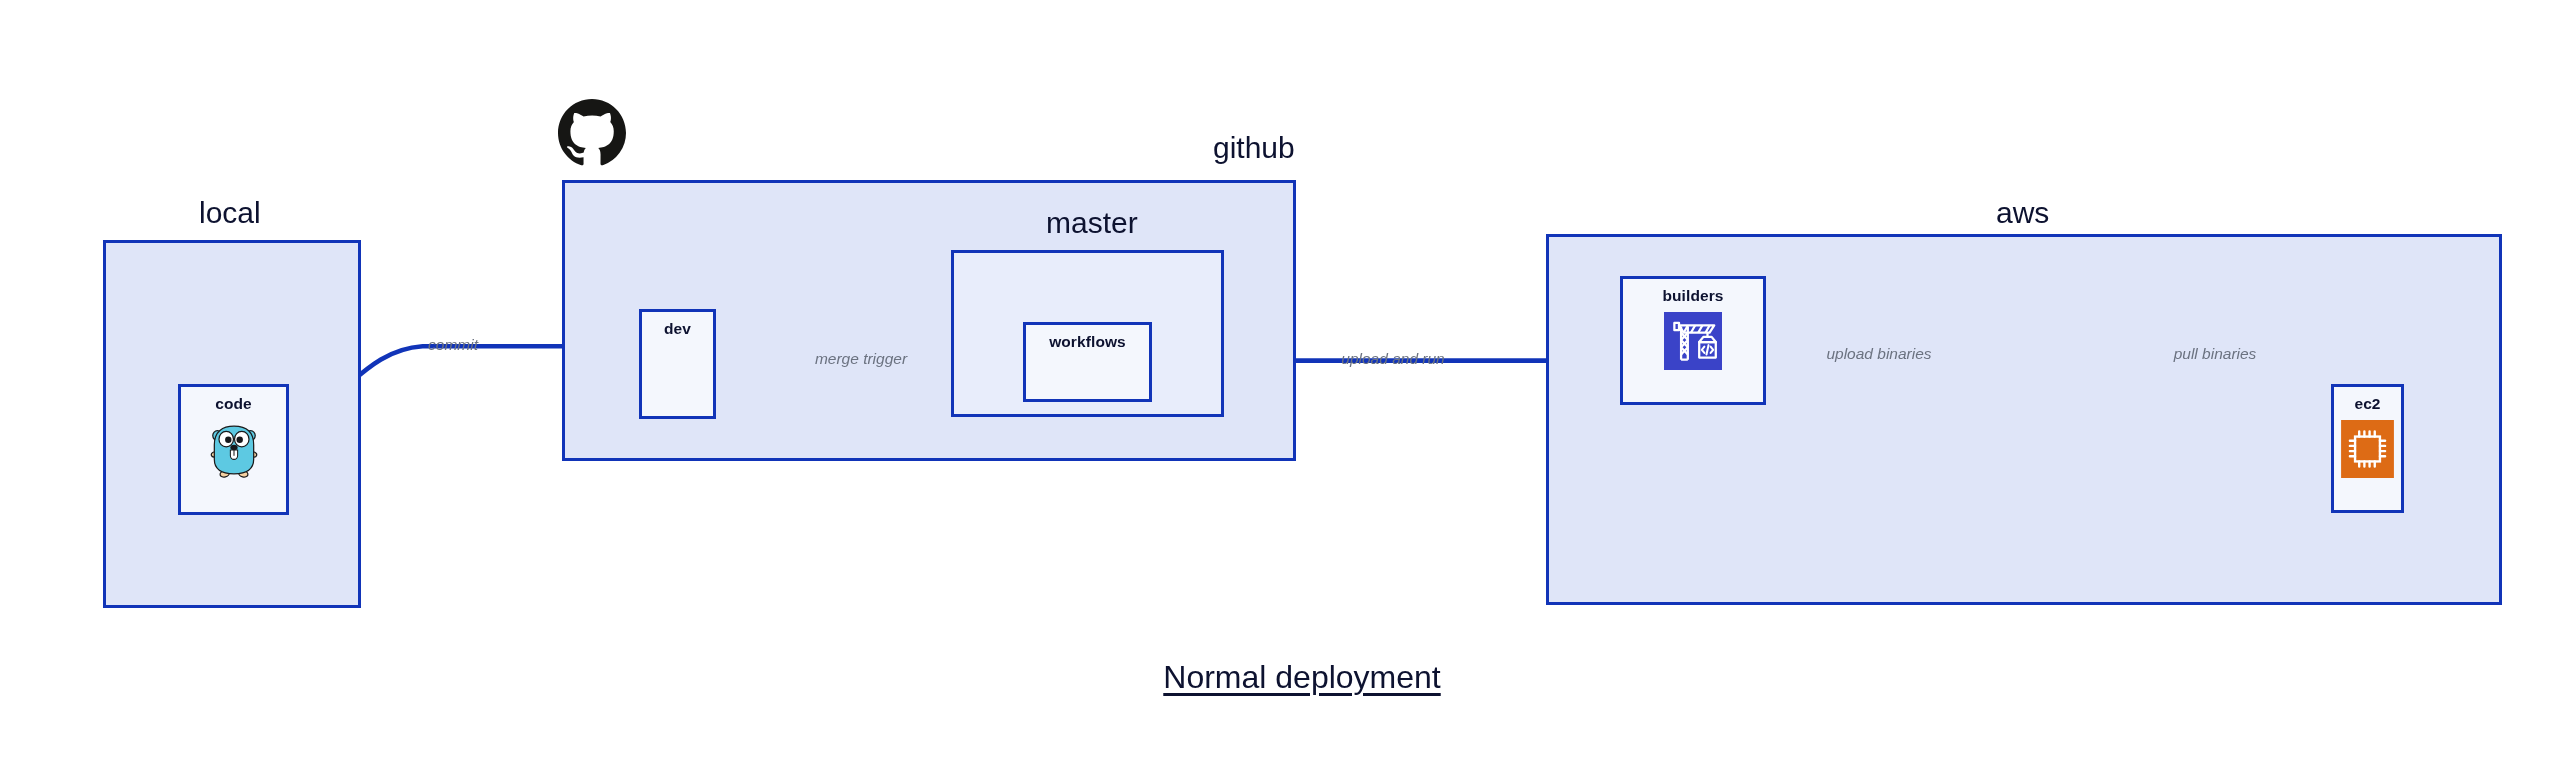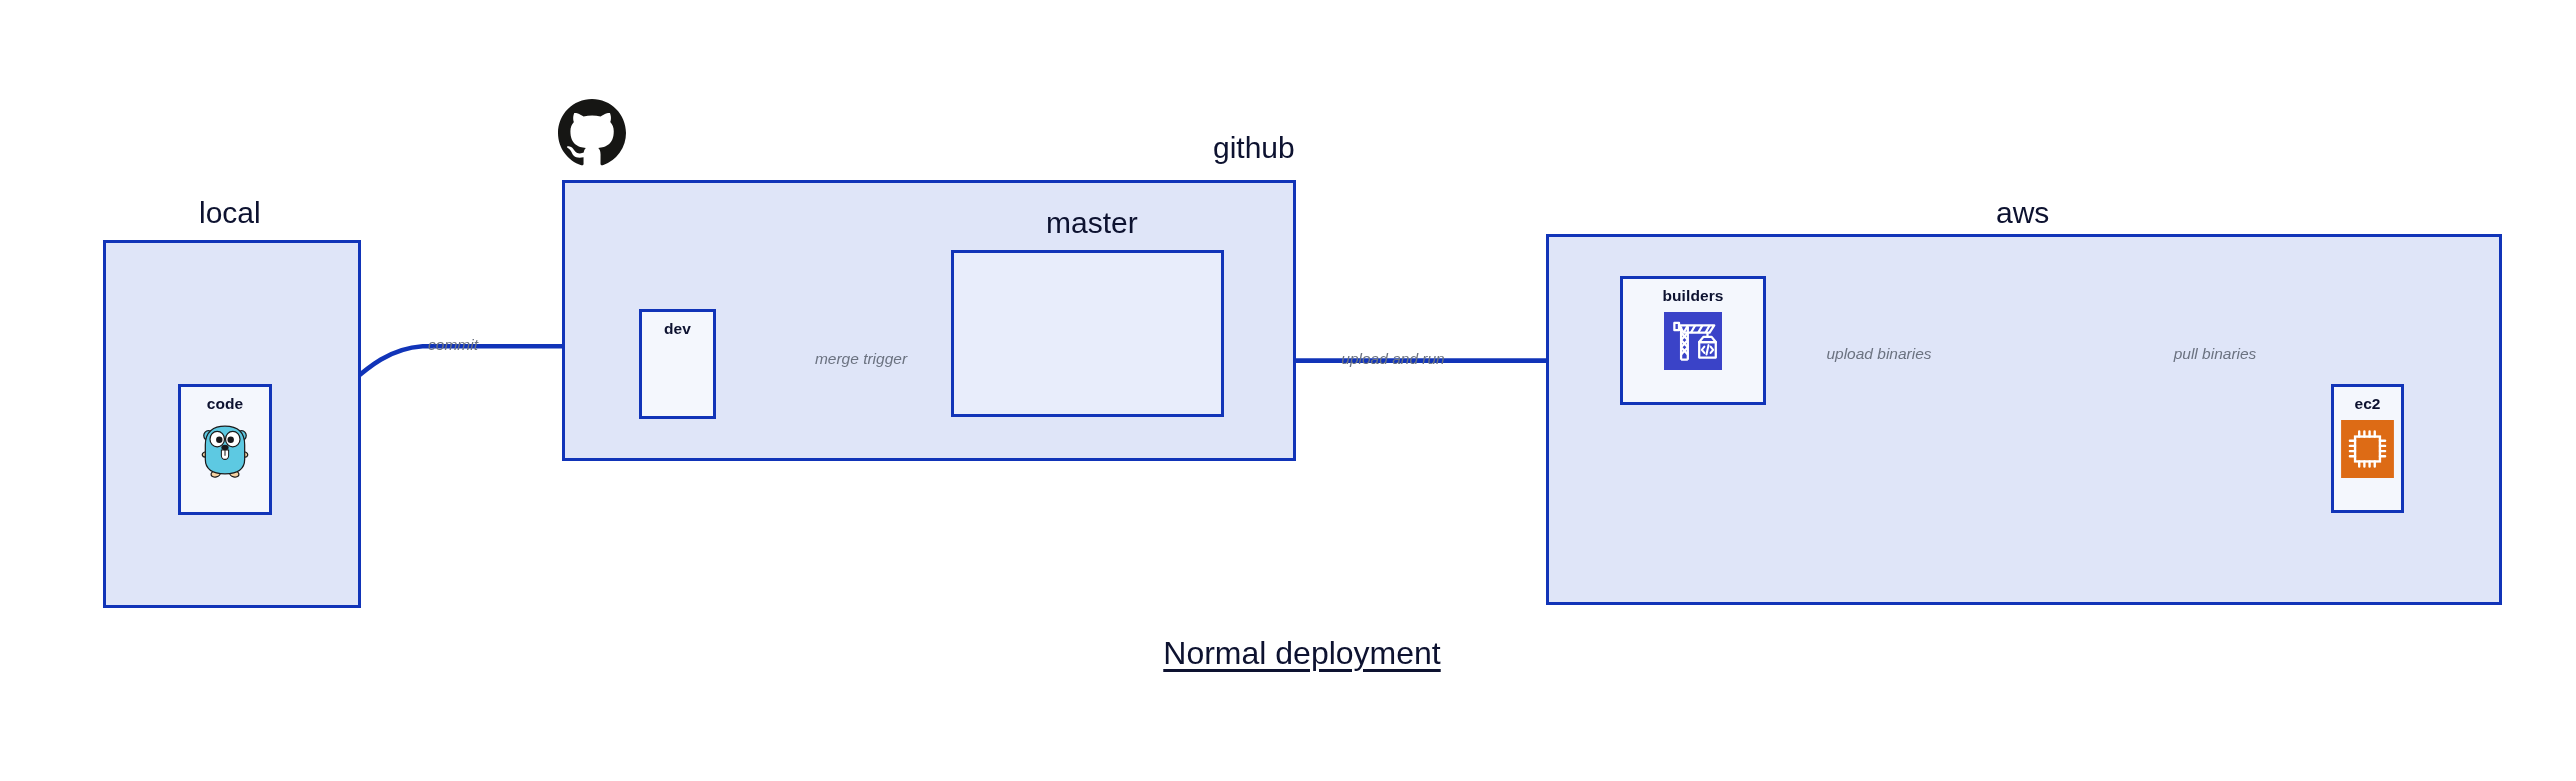--- a/index.html
+++ b/index.html
@@ -44,21 +44,21 @@
 
       <path d="M3405,692 L3915,692" marker-end="url(#ah)"></path>
 
       <path d="M4080,682 C4190,672 4260,690 4330,740 C4390,782 4450,812 4520,840" marker-end="url(#ah)"></path>
     </g>
   </svg>
 
   <div class="grp lv0" style="left:103px;top:240px;width:258px;height:368px;"></div>
   <div class="grplabel" style="left:199px;top:196px;">local</div>
 
-  <div class="node" style="left:178px;top:384px;width:94px;height:131px;">
+  <div class="node" style="left:178px;top:384px;width:111px;height:131px;">
     <span class="nlabel">code</span>
     <span class="icon">
       <svg width="54" height="58" viewBox="0 0 104 112">
         <g stroke="#1b1b1b" stroke-width="2.4">
           <ellipse cx="20" cy="30" rx="9" ry="9.5" fill="#5DC9E2"></ellipse>
           <ellipse cx="84" cy="30" rx="9" ry="9.5" fill="#5DC9E2"></ellipse>
           <ellipse cx="16" cy="66" rx="8" ry="5" fill="#F6D2A2" transform="rotate(-18 16 66)"></ellipse>
           <ellipse cx="88" cy="66" rx="8" ry="5" fill="#F6D2A2" transform="rotate(18 88 66)"></ellipse>
           <ellipse cx="34" cy="104" rx="9" ry="6" fill="#F6D2A2" transform="rotate(-14 34 104)"></ellipse>
           <ellipse cx="70" cy="104" rx="9" ry="6" fill="#F6D2A2" transform="rotate(14 70 104)"></ellipse>
@@ -89,20 +89,23 @@
     </svg>
   </span>
 
   <div class="node" style="left:639px;top:309px;width:77px;height:110px;">
     <span class="nlabel">dev</span>
   </div>
 
   <div class="grp lv1" style="left:951px;top:250px;width:273px;height:167px;"></div>
   <div class="grplabel" style="left:1046px;top:206px;">master</div>
 
+  <div class="node" style="left:1023px;top:322px;width:129px;height:80px;">
+    <span class="nlabel">workflows</span>
+  </div>
 
   <div class="grp lv0" style="left:1546px;top:234px;width:956px;height:371px;"></div>
   <div class="grplabel" style="left:1996px;top:196px;">aws</div>
 
   <div class="node" style="left:1620px;top:276px;width:146px;height:129px;">
     <span class="nlabel">builders</span>
     <span class="icon">
       <svg width="58" height="58" viewBox="0 0 112 112">
         <rect width="112" height="112" fill="#3A43C8"></rect>
         <g fill="none" stroke="#ffffff" stroke-width="4.4" stroke-linejoin="round">
@@ -140,16 +143,16 @@
       </svg>
     </span>
   </div>
 
   <div class="edgelabel" style="left:453px;top:345px;">commit</div>
   <div class="edgelabel" style="left:861px;top:359px;">merge trigger</div>
   <div class="edgelabel" style="left:1393px;top:359px;">upload and run</div>
   <div class="edgelabel" style="left:1879px;top:354px;">upload binaries</div>
   <div class="edgelabel" style="left:2215px;top:354px;">pull binaries</div>
 
-  <div id="title" style="left:1302px;top:635px;">Normal deployment</div>
+  <div id="title" style="left:1302px;top:659px;">Normal deployment</div>
 
 </div>
 
 
 </body></html>

